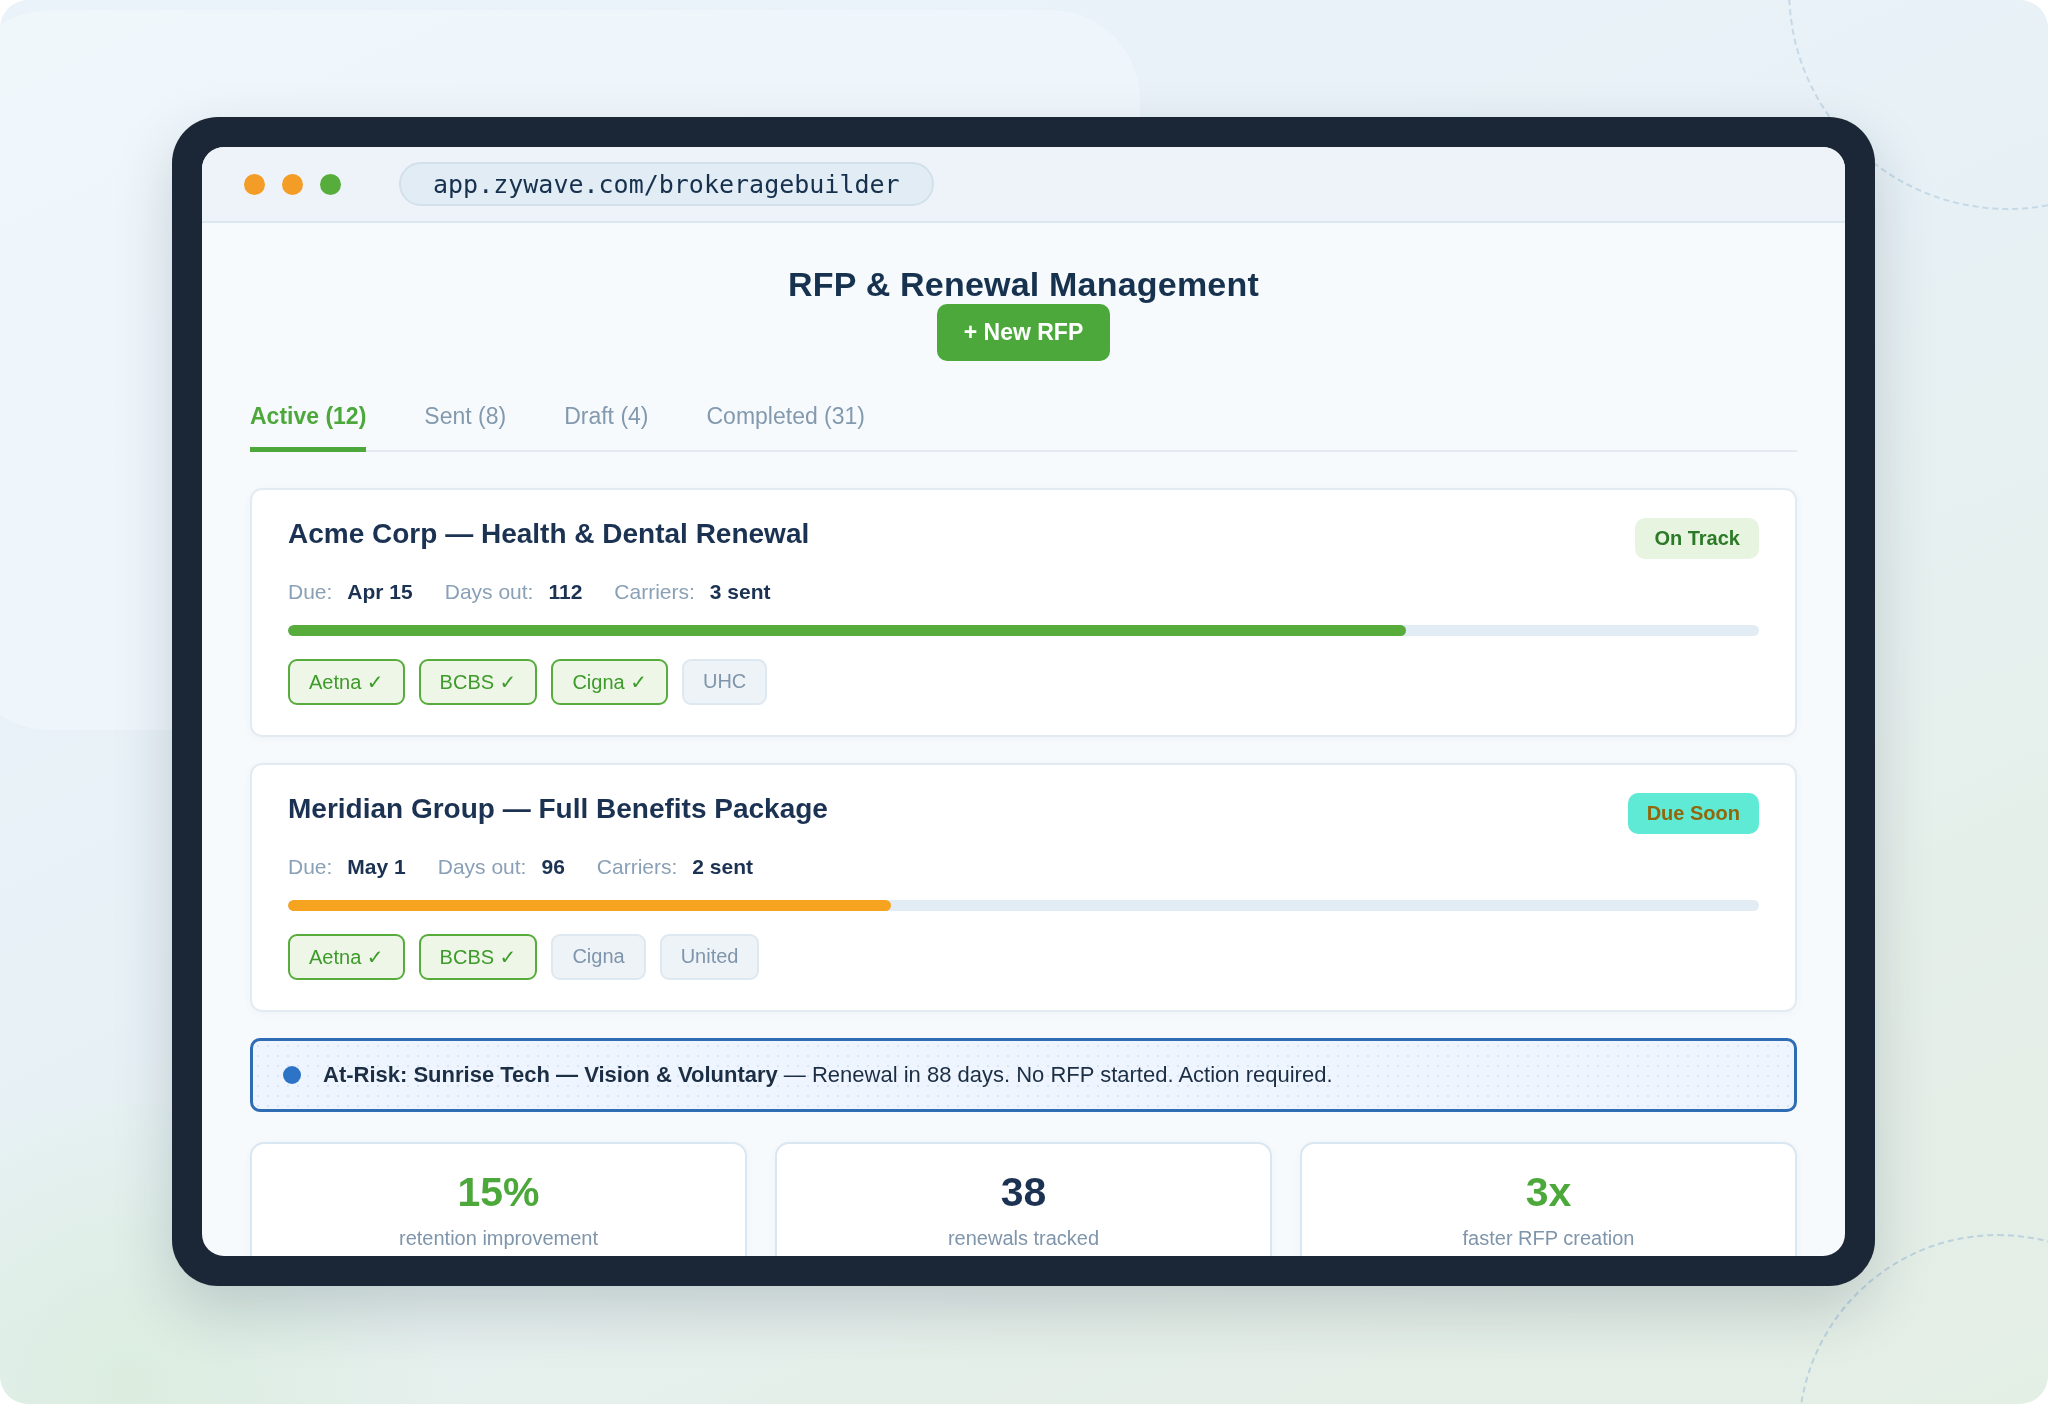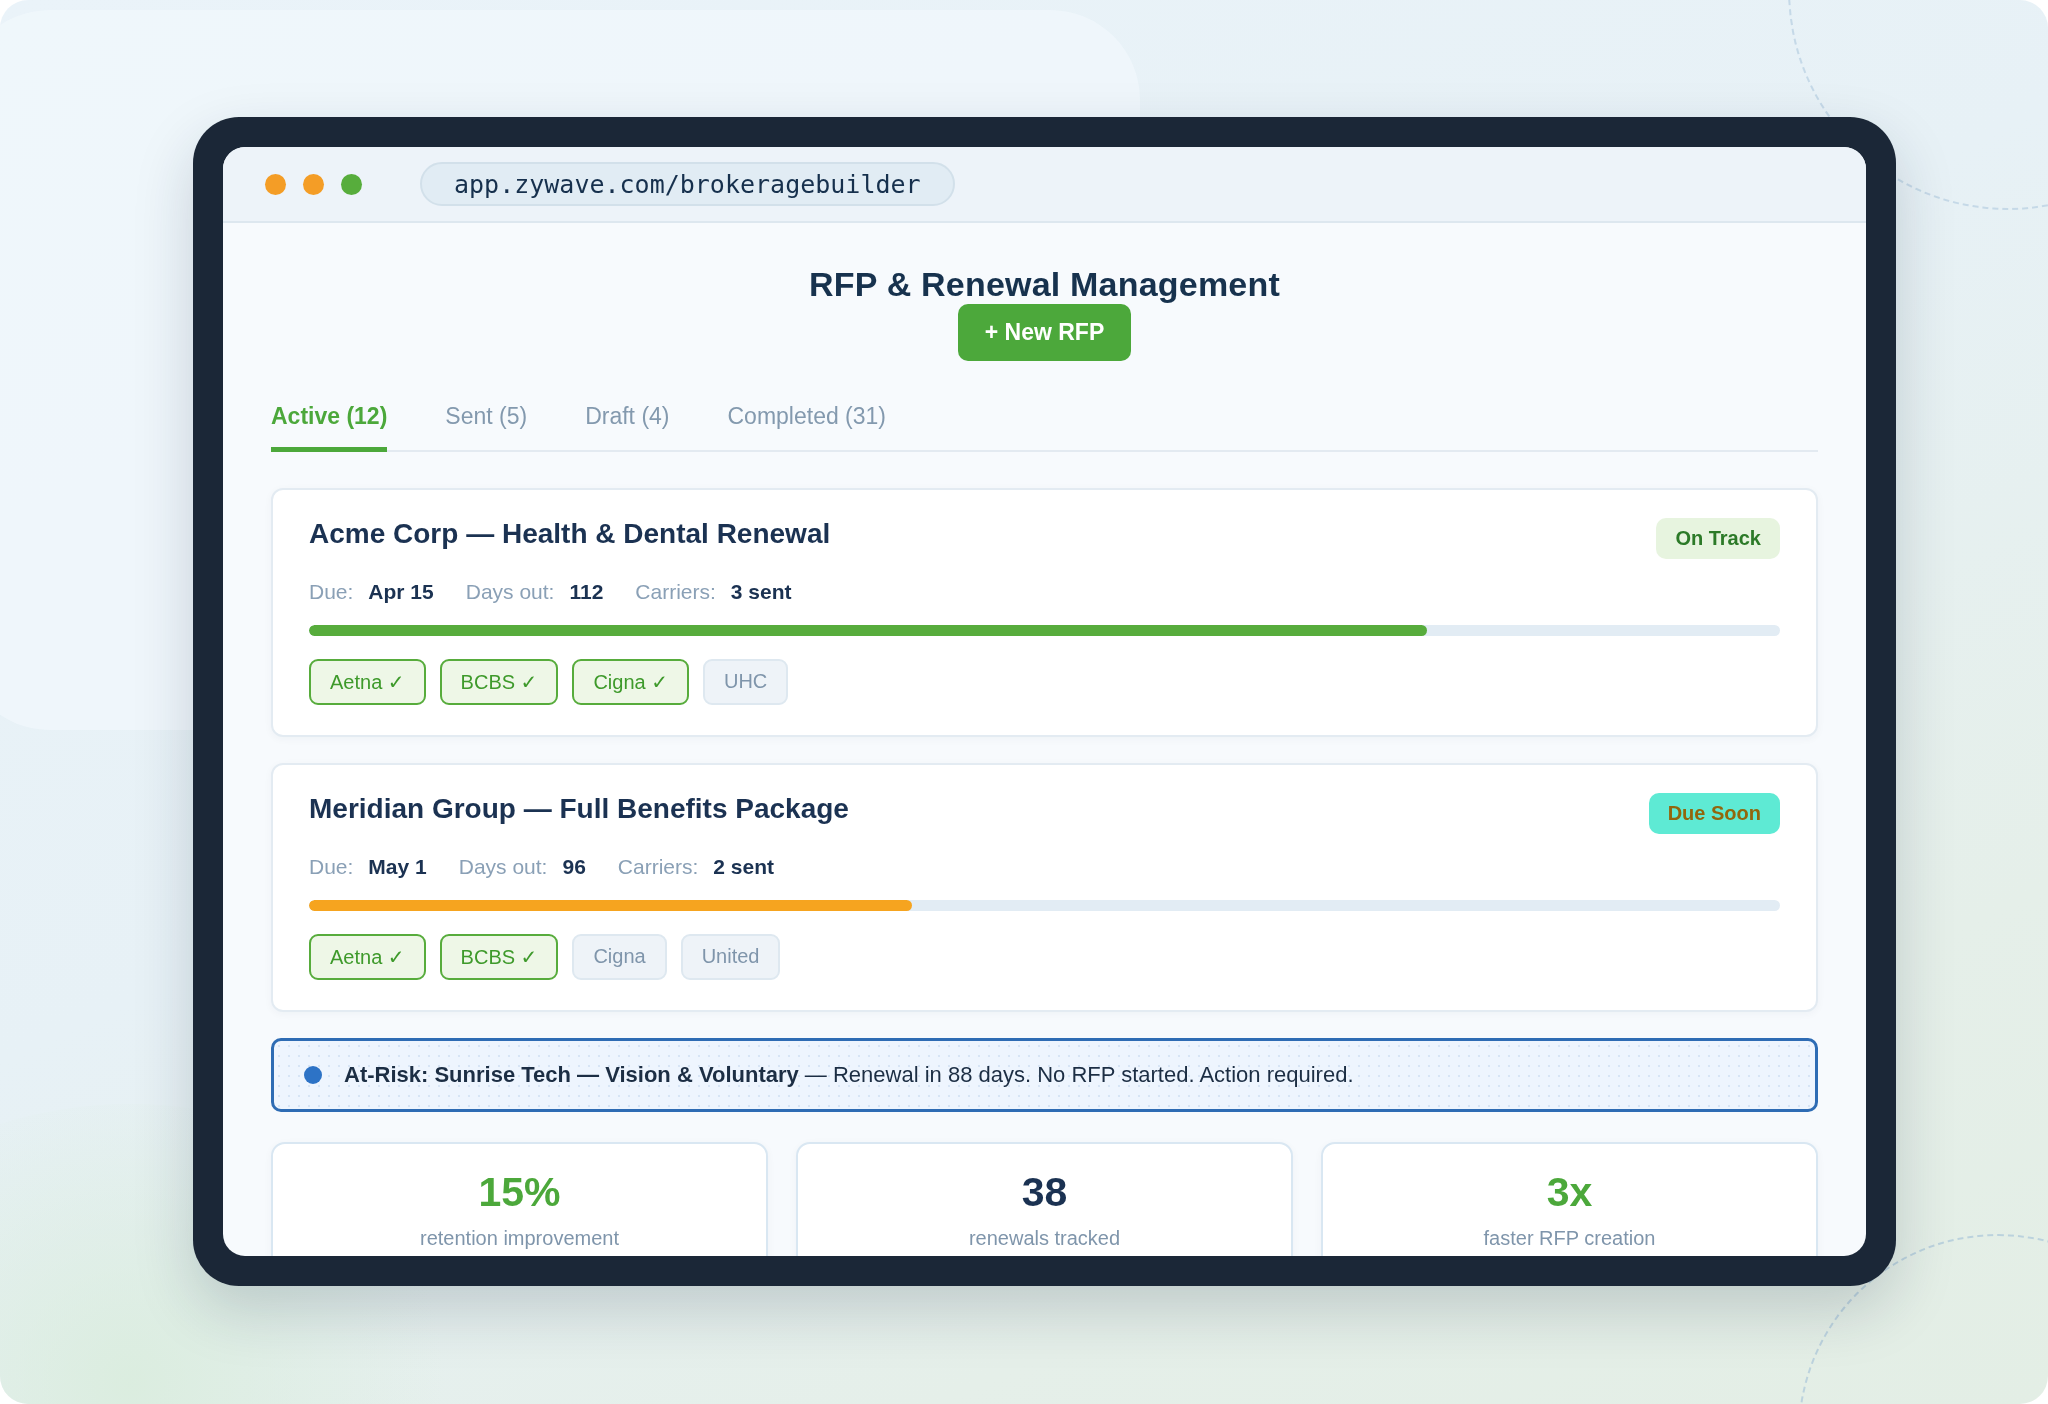--- a/index.html
+++ b/index.html
@@ -25,21 +25,21 @@
     position:absolute; right:-150px; bottom:-230px; width:400px; height:400px;
     border-radius:50%; border:2px dashed #abc7da; opacity:.7;
   }
   .blob-bottomleft {
     position:absolute; left:-220px; bottom:-260px; width:700px; height:560px;
     border-radius:50%; background:radial-gradient(circle, rgba(216,236,219,0.8), rgba(216,236,219,0) 70%);
   }
 
   
   .window {
-    position:absolute; left:193px; top:117px; width:1703px; height:1169px;
+    position:absolute; left:172px; top:117px; width:1703px; height:1169px;
     background:#1b2737; border-radius:46px; padding:30px;
     box-shadow:0 24px 60px rgba(20,40,60,0.18);
   }
   .screen {
     width:100%; height:100%; border-radius:22px; overflow:hidden;
     background:#f7fafd; display:flex; flex-direction:column;
   }
   .topbar {
     height:76px; flex:0 0 auto; display:flex; align-items:center;
     background:#edf3f9; border-bottom:2px solid #dde7ef; padding-left:42px;
@@ -147,21 +147,21 @@
 
       <div class="main">
 
         <div class="page-head">
           <h1 class="page-title">RFP &amp; Renewal Management</h1>
           <button class="new-rfp-btn">+ New RFP</button>
         </div>
 
         <div class="tabs">
           <div class="tab active">Active (12)</div>
-          <div class="tab">Sent (5)</div>
+          <div class="tab">Sent (8)</div>
           <div class="tab">Draft (4)</div>
           <div class="tab">Completed (31)</div>
         </div>
 
         <div class="rfp-card">
           <div class="card-head">
             <div class="card-title">Acme Corp — Health &amp; Dental Renewal</div>
             <div class="badge green">On Track</div>
           </div>
           <div class="meta">

